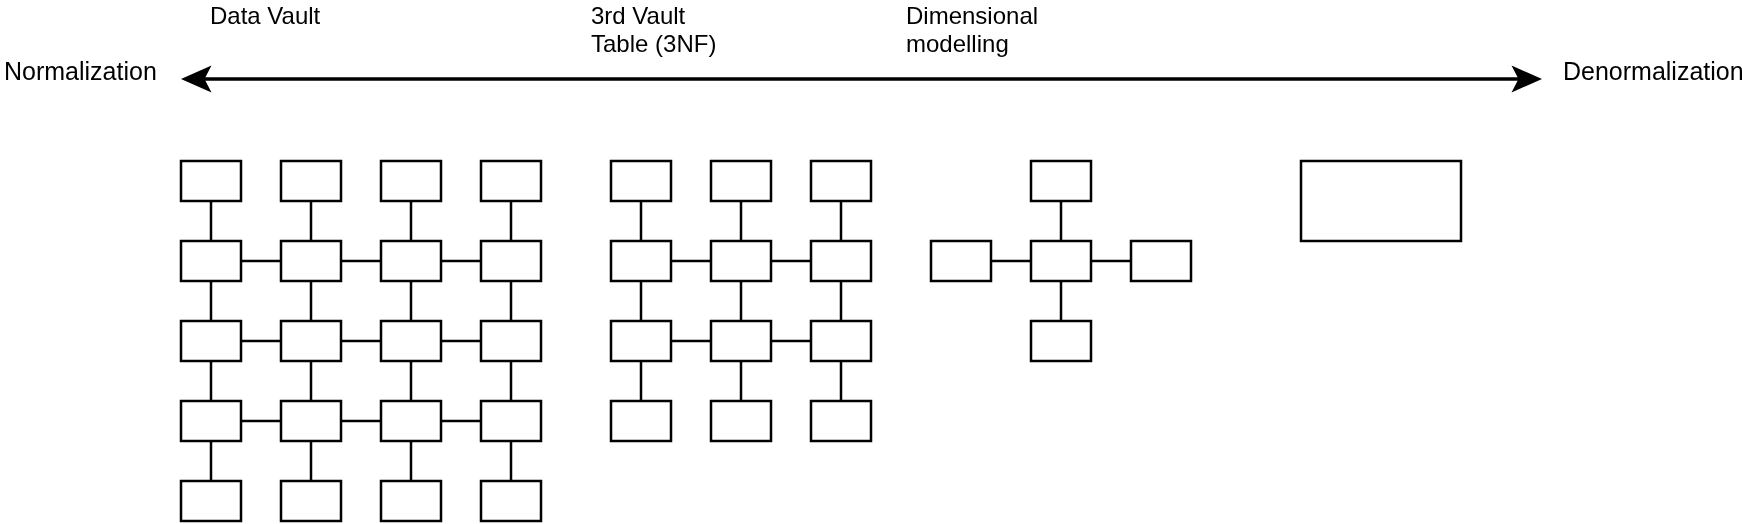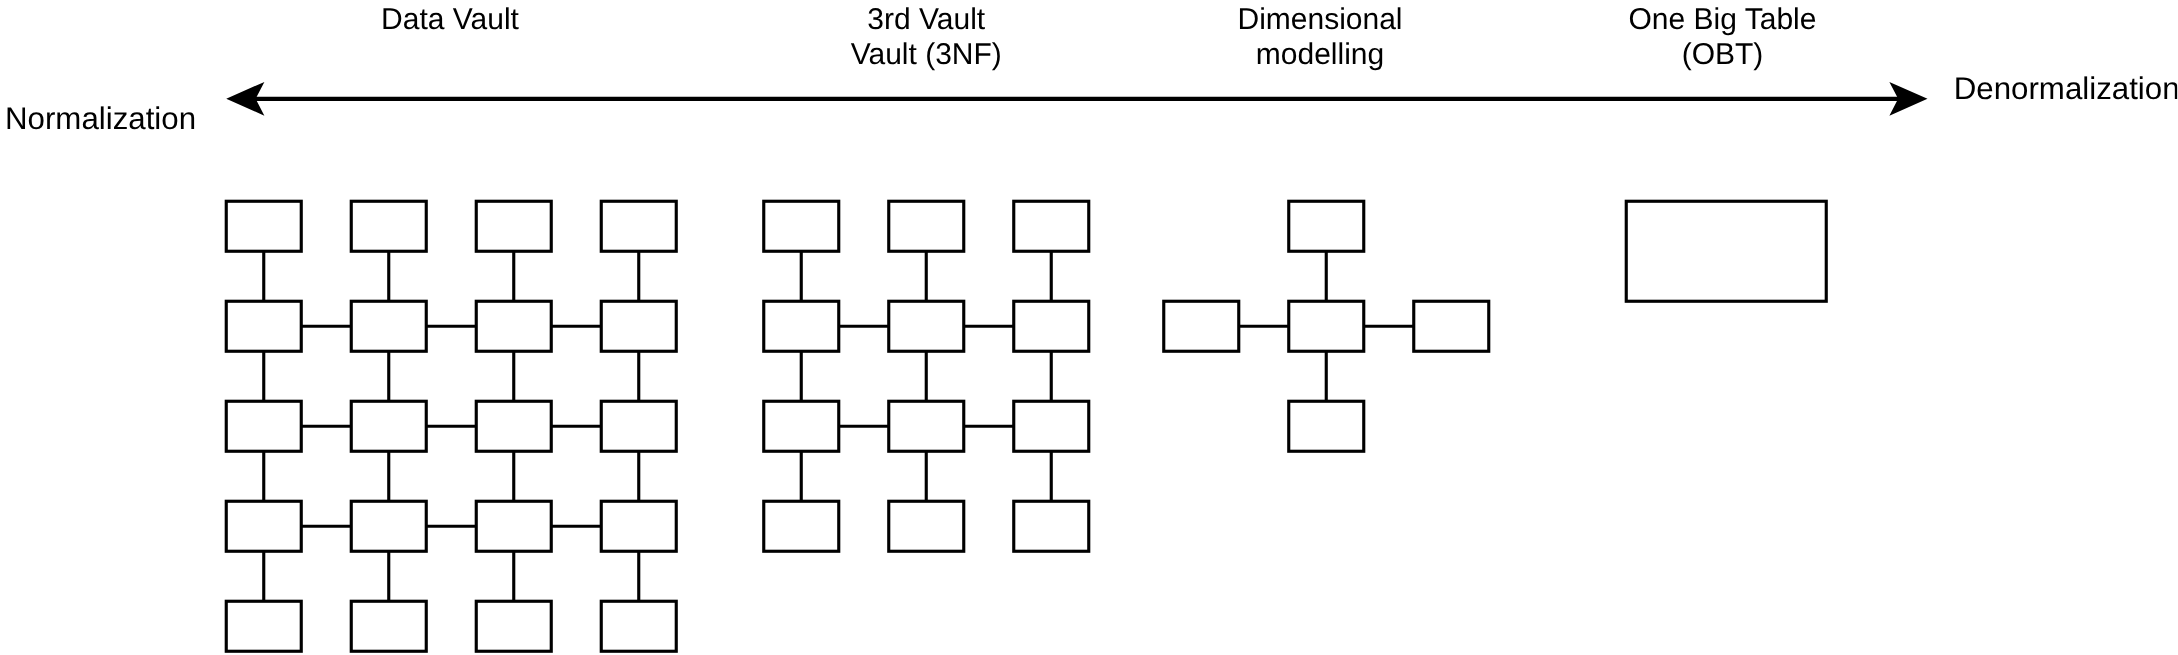--- a/index.html
+++ b/index.html
@@ -13,27 +13,26 @@
     overflow: hidden;
   }
   .side-label {
     position: absolute;
     top: 57px;
     font-size: 25px;
     line-height: 28px;
     white-space: nowrap;
     color: #000000;
   }
-  .side-label.left  { left: 4px; margin-top: 24px; }
+  .side-label.left  { left: 4px; }
   .side-label.right { left: 1563px; }
   .section-title {
     position: absolute;
     top: 2px;
     width: 300px;
-    text-align: center;
     font-size: 24px;
     line-height: 28px;
     color: #000000;
   }
   .section-title .line { white-space: nowrap; }
   #title-dv   { left: 210px; }
   #title-3nf  { left: 591px; }
   #title-dim  { left: 906px; }
   #title-obt  { left: 1228px; }
   svg.layer {
@@ -51,32 +50,28 @@
   <div class="side-label left">Normalization</div>
 
   <div class="side-label right">Denormalization</div>
 
   <div class="section-title" id="title-dv">
     <div class="line">Data Vault</div>
   </div>
 
   <div class="section-title" id="title-3nf">
     <div class="line">3rd Vault</div>
-    <div class="line">Vault (3NF)</div>
+    <div class="line">Table (3NF)</div>
   </div>
 
   <div class="section-title" id="title-dim">
     <div class="line">Dimensional</div>
     <div class="line">modelling</div>
   </div>
 
-  <div class="section-title" id="title-obt">
-    <div class="line">One Big Table</div>
-    <div class="line">(OBT)</div>
-  </div>
 
   <svg class="layer" viewBox="0 0 1742 524" xmlns="http://www.w3.org/2000/svg">
     <line x1="203" y1="79" x2="1520" y2="79" stroke="#000000" stroke-width="3.4"></line>
     <path d="M 181 79 L 211.5 65.5 L 204.5 79 L 211.5 92.5 Z" fill="#000000"></path>
     <path d="M 1542 79 L 1511.5 65.5 L 1518.5 79 L 1511.5 92.5 Z" fill="#000000"></path>
   </svg>
 
   <svg class="layer" id="diagram-shapes" viewBox="0 0 1742 524" xmlns="http://www.w3.org/2000/svg">
       <line x1="211" y1="201" x2="211" y2="241" stroke="#000000" stroke-width="2.5"></line>
       <line x1="311" y1="201" x2="311" y2="241" stroke="#000000" stroke-width="2.5"></line>

